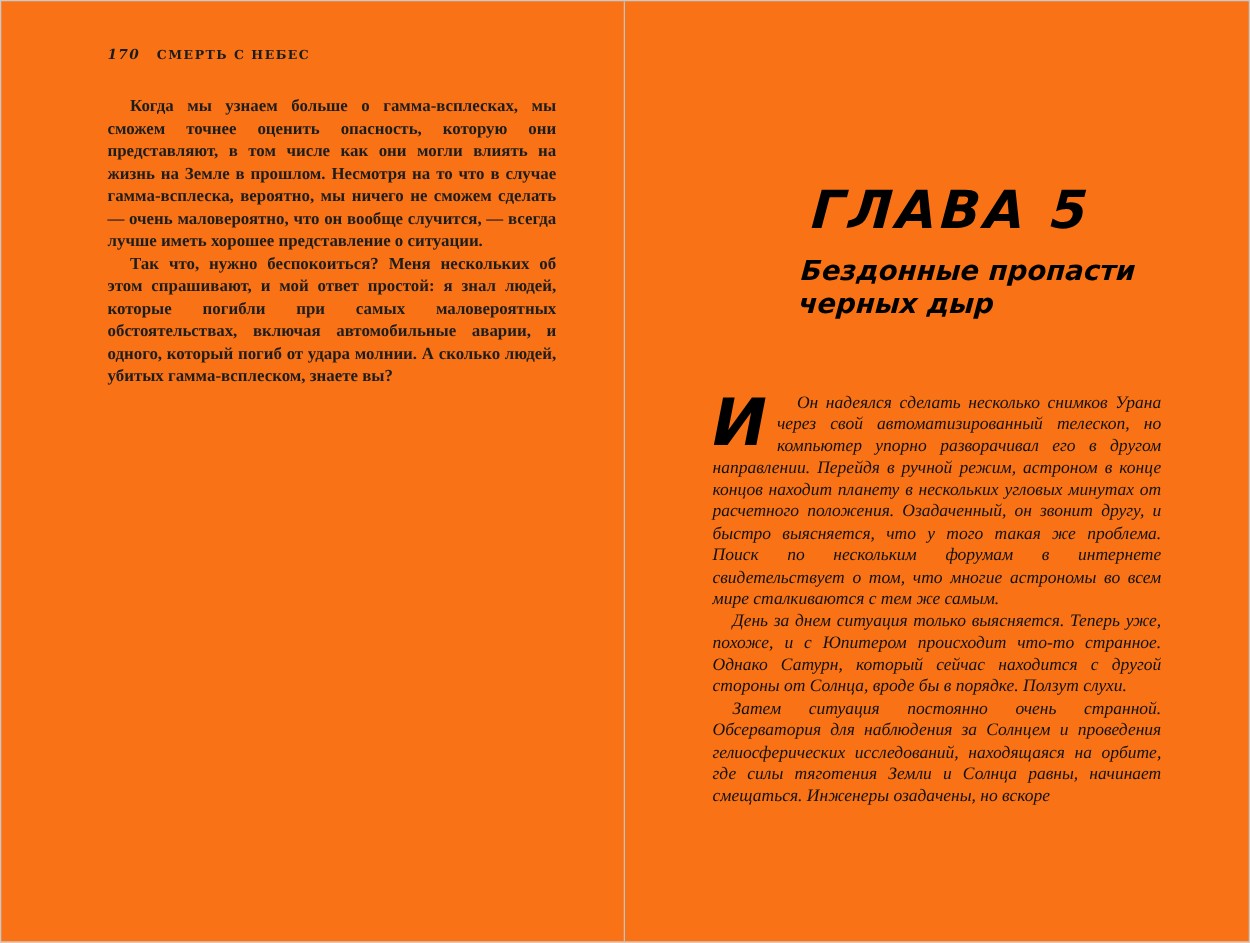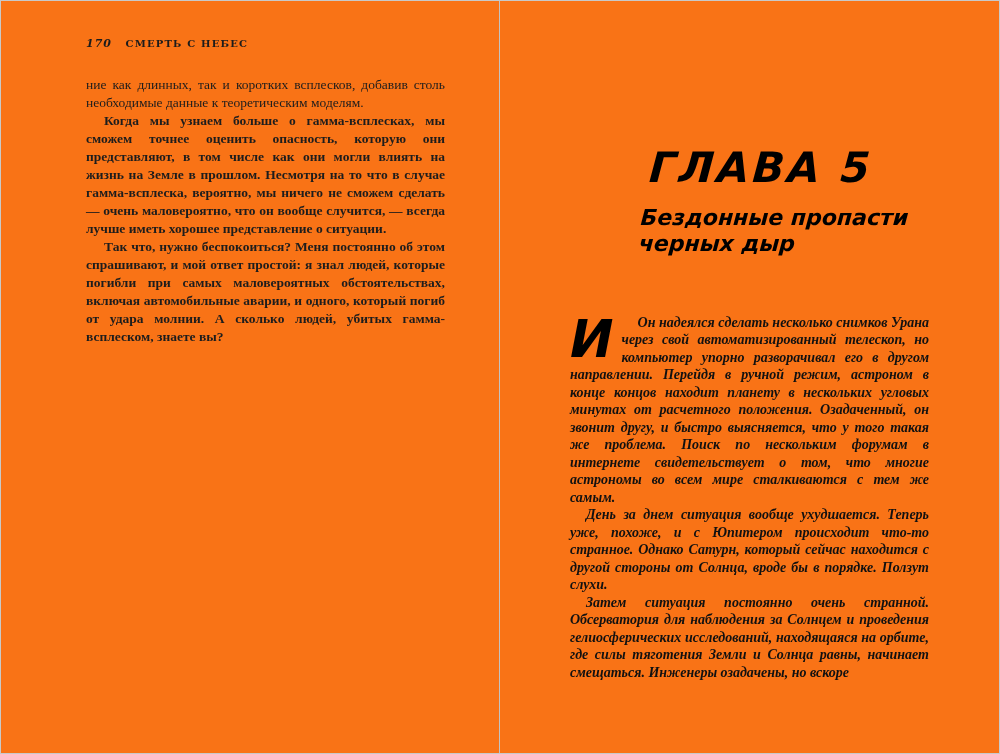--- a/index.html
+++ b/index.html
@@ -101,21 +101,20 @@
     font-size: 14px;
     line-height: 17.5px;
     color: #111;
     text-align: justify;
   }
   .chapter-body p {
     margin: 0;
   }
   .chapter-body p.indent {
     text-indent: 16px;
-    font-weight: bold;
   }
   .drop-cap {
     float: left;
     font-family: "DejaVu Sans", sans-serif;
     font-weight: bold;
     font-style: italic;
     font-size: 52px;
     line-height: 42px;
     padding: 4px 8px 0 0;
     color: #000;
@@ -136,36 +135,35 @@
 <body>
 
 <div class="spread">
 
   <div class="page page-left">
     <div class="running-head">
       <span class="page-num">170</span>
       <span class="run-title">СМЕРТЬ С НЕБЕС</span>
     </div>
     <div class="body-text">
-      <p>ние как длинных, так и коротких всплесков, добавив столь необходимые данные к теоретическим моделям.</p>
       <p class="indent">Когда мы узнаем больше о гамма-всплесках, мы сможем точнее оценить опасность, которую они представляют, в том числе как они могли влиять на жизнь на Земле в прошлом. Несмотря на то что в случае гамма-всплеска, вероятно, мы ничего не сможем сделать — очень маловероятно, что он вообще случится, — всегда лучше иметь хорошее представление о ситуации.</p>
-      <p class="indent">Так что, нужно беспокоиться? Меня постоянно об этом спрашивают, и мой ответ простой: я знал людей, которые погибли при самых маловероятных обстоятельствах, включая автомобильные аварии, и одного, который погиб от удара молнии. А сколько людей, убитых гамма-всплеском, знаете вы?</p>
+      <p class="indent">Так что, нужно беспокоиться? Меня нескольких об этом спрашивают, и мой ответ простой: я знал людей, которые погибли при самых маловероятных обстоятельствах, включая автомобильные аварии, и одного, который погиб от удара молнии. А сколько людей, убитых гамма-всплеском, знаете вы?</p>
     </div>
   </div>
 
   <div class="page page-right">
     <div class="chapter-block">
       <div class="chapter-title">ГЛАВА 5</div>
       <div class="chapter-subtitle">
         <span>Бездонные пропасти</span><br>
         <span>черных дыр</span>
       </div>
     </div>
 
     <div class="chapter-body">
       <span class="drop-cap">И</span>
       <p class="indent">Он надеялся сделать несколько снимков Урана через свой автоматизированный телескоп, но компьютер упорно разворачивал его в другом направлении. Перейдя в ручной режим, астроном в конце концов находит планету в нескольких угловых минутах от расчетного положения. Озадаченный, он звонит другу, и быстро выясняется, что у того такая же проблема. Поиск по нескольким форумам в интернете свидетельствует о том, что многие астрономы во всем мире сталкиваются с тем же самым.</p>
-      <p class="indent">День за днем ситуация вообще ухудшается. Теперь уже, похоже, и с Юпитером происходит что-то странное. Однако Сатурн, который сейчас находится с другой стороны от Солнца, вроде бы в порядке. Ползут слухи.</p>
+      <p class="indent">День за днем ситуация только выясняется. Теперь уже, похоже, и с Юпитером происходит что-то странное. Однако Сатурн, который сейчас находится с другой стороны от Солнца, вроде бы в порядке. Ползут слухи.</p>
       <p class="indent">Затем ситуация постоянно очень странной. Обсерватория для наблюдения за Солнцем и проведения гелиосферических исследований, находящаяся на орбите, где силы тяготения Земли и Солнца равны, начинает смещаться. Инженеры озадачены, но вскоре</p>
     </div>
   </div>
 
 </div>
 
 </body></html>

